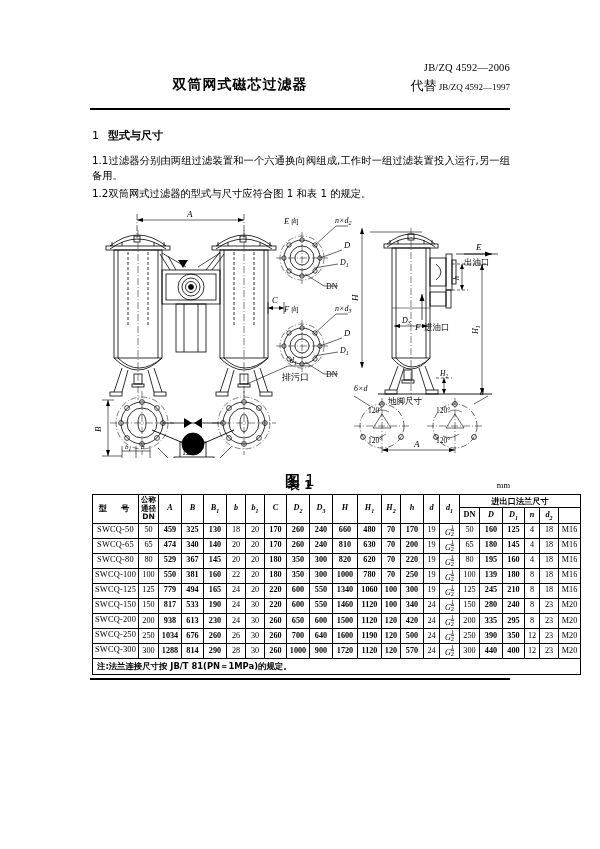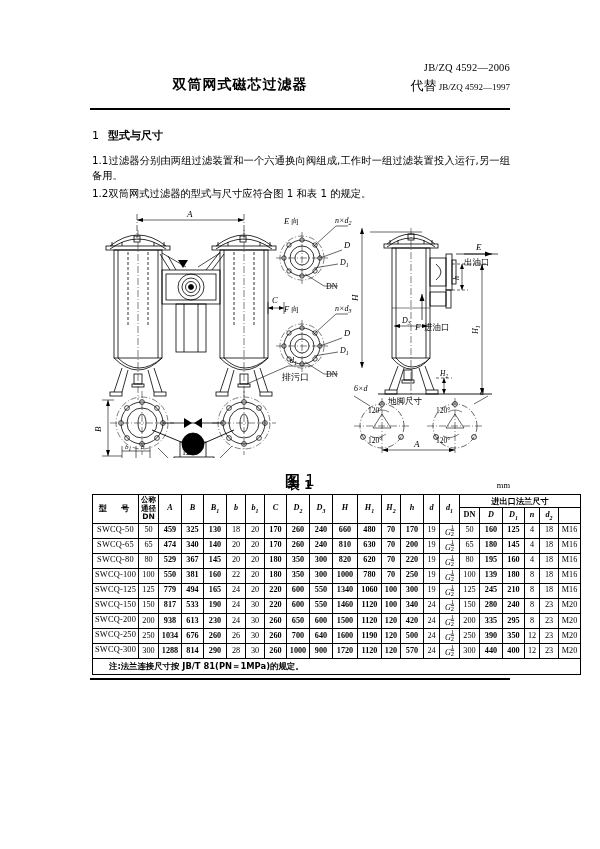--- a/index.html
+++ b/index.html
@@ -149,21 +149,21 @@
   table.spec .model { font-size: 8.4px; letter-spacing: .2px; }
   table.spec .hd-model { letter-spacing: 3px; font-weight: bold; }
   table.spec .dn3 { line-height: 1.12; font-size: 7.6px; padding: 1px 0; }
   table.spec td.val { font-weight: bold; }
   .note {
     position: absolute;
     left: 92px;
     border: 0.7px solid #000;
     border-top: none;
     font-size: 8.4px;
-    padding: 2px 0 2px 16px;
+    padding: 2px 0 2px 4px;
     box-sizing: border-box;
     font-weight: bold;
   }
   .botrule {
     position: absolute;
     left: 90px;
     width: 420px;
     height: 0;
     border-top: 2.2px solid #000;
   }

